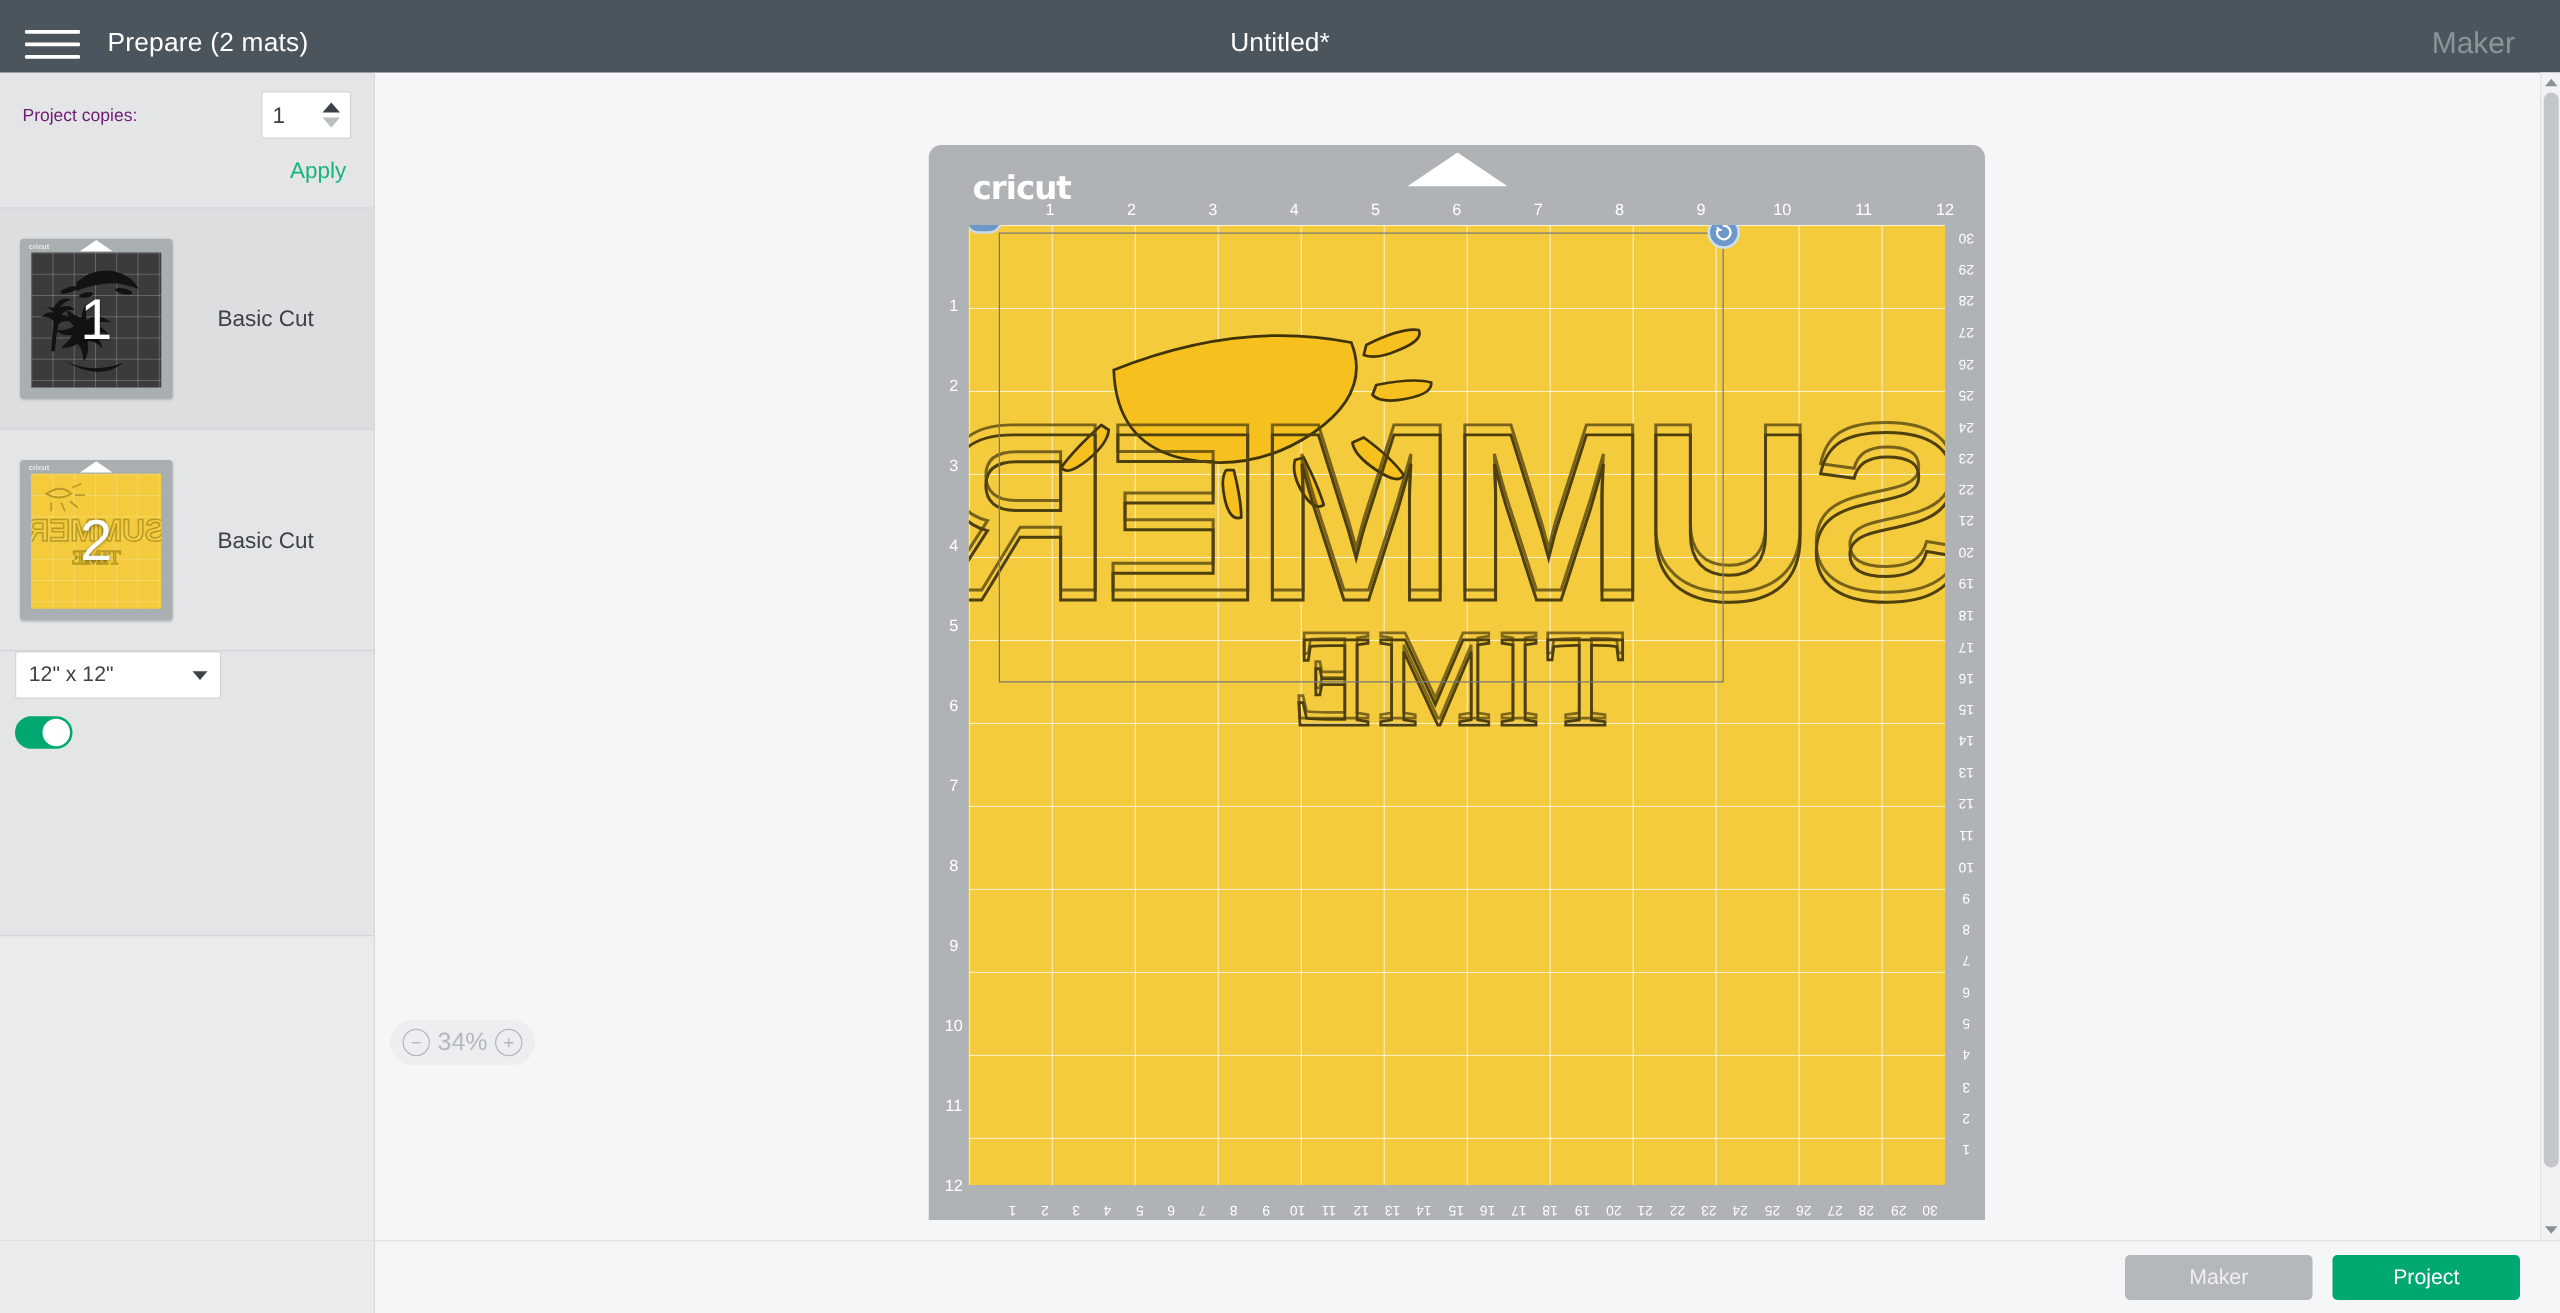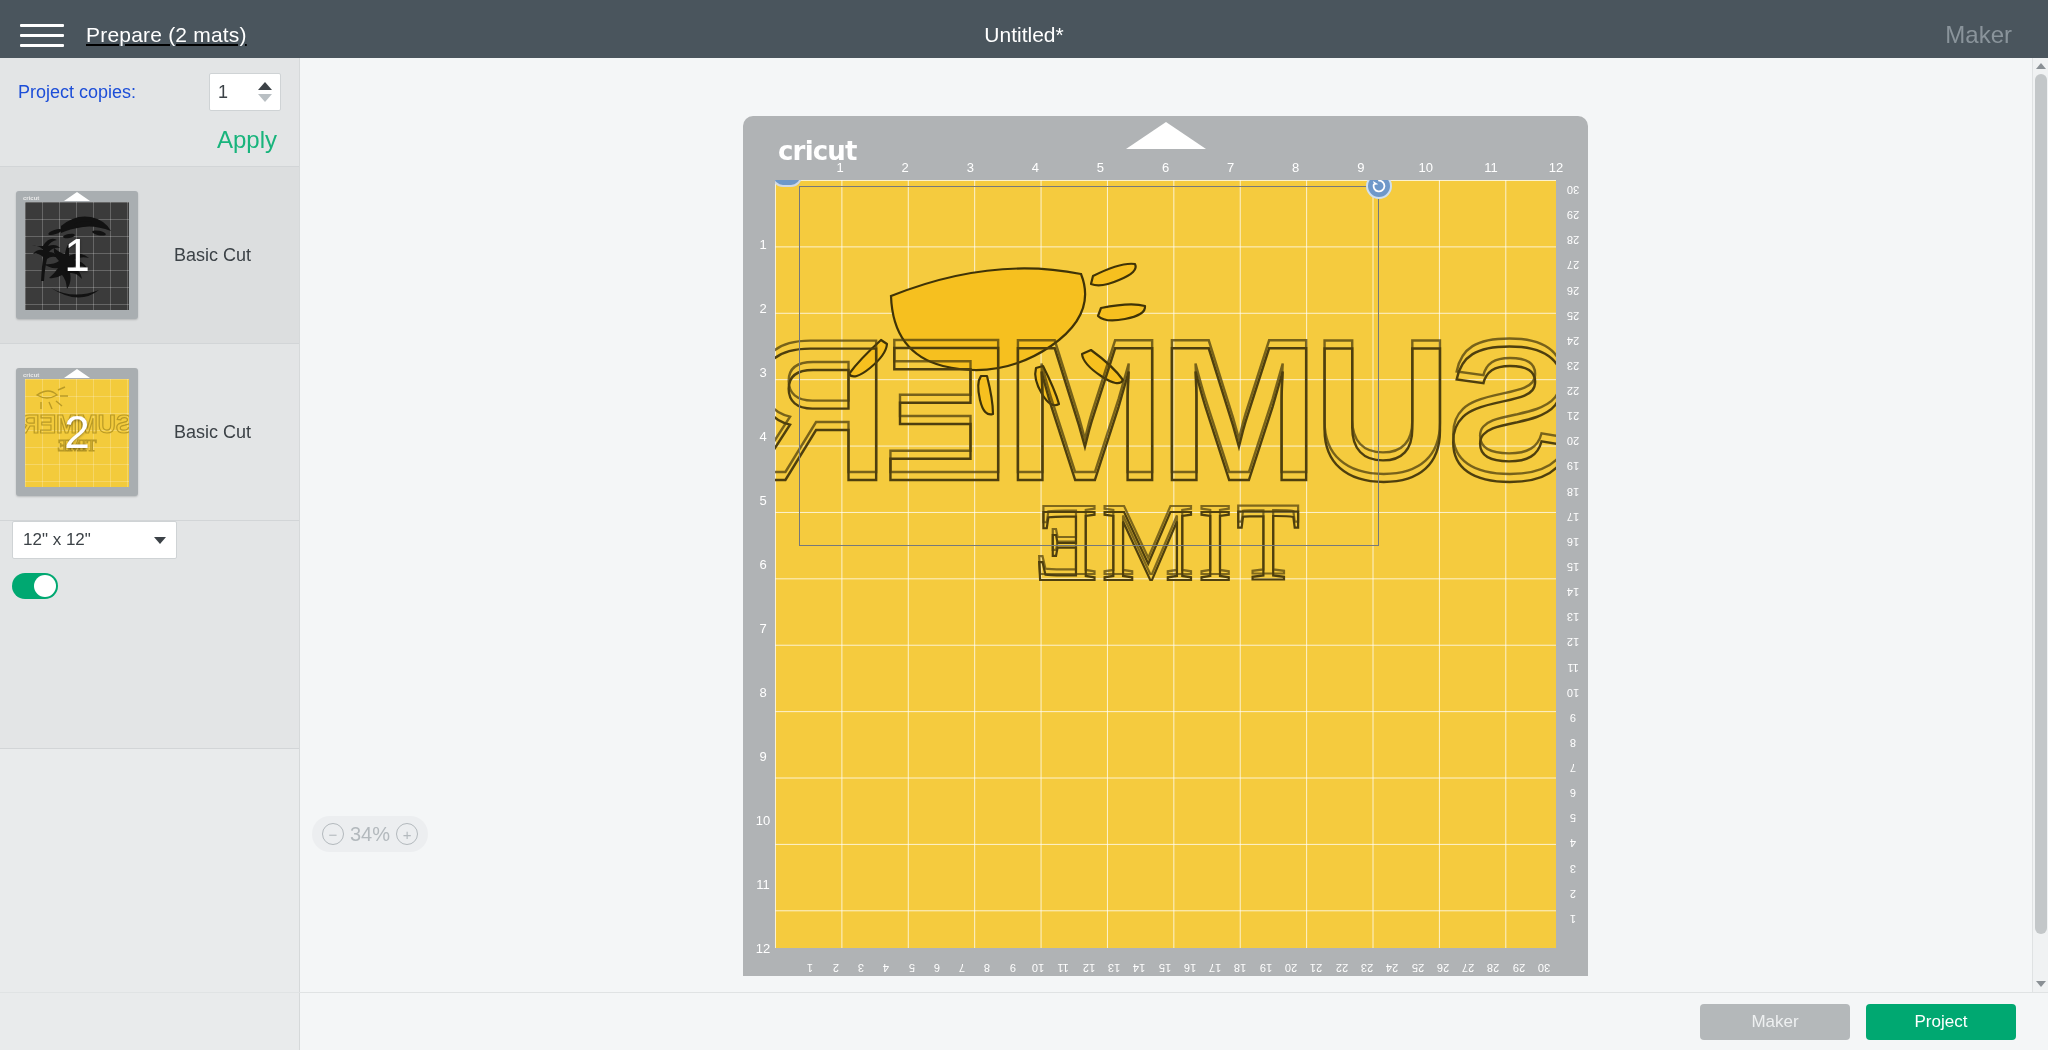--- a/index.html
+++ b/index.html
@@ -5,21 +5,21 @@
   * { box-sizing: border-box; margin: 0; padding: 0; }
   html, body {
     width: 2048px; height: 1050px;
     font-family: "Liberation Sans", sans-serif;
     background: #f4f6f7; overflow: hidden;
   }
 
   
   .topbar {
     position: absolute; top: 0; left: 0; width: 2048px; height: 70px;
-    background: #4a555d; display: flex; align-items: center; text-decoration: underline;
+    background: #4a555d; display: flex; align-items: center;
   }
   .hamburger {
     width: 44px; height: 30px; margin-left: 20px; margin-right: 22px;
     display: flex; flex-direction: column; justify-content: center; gap: 7px;
     cursor: pointer;
   }
   .hamburger span { display: block; height: 3px; background: #ffffff; border-radius: 1px; }
   .topbar-title { color: #ffffff; font-size: 21px; letter-spacing: .2px; }
   .doc-title {
     position: absolute; left: 0; right: 0; text-align: center;
@@ -30,36 +30,36 @@
   }
 
   
   .sidebar {
     position: absolute; top: 58px; left: 0; width: 300px; height: 934px;
     background: #e3e5e6; border-right: 1px solid #d6d9da;
   }
   .copies-row {
     height: 68px; display: flex; align-items: center; padding: 0 18px;
   }
-  .copies-label { font-size: 18px; color: #1d4ed8; }
+  .copies-label { font-size: 14px; color: #701a75; }
   .stepper {
     margin-left: auto; width: 72px; height: 38px; background: #ffffff;
     border: 1px solid #cfd3d5; border-radius: 2px;
     display: flex; align-items: center; padding: 0 8px; position: relative;
   }
   .stepper-value { font-size: 18px; color: #3c4247; }
   .stepper-arrows {
     position: absolute; right: 8px; top: 0; height: 100%;
     display: flex; flex-direction: column; justify-content: center; gap: 4px;
   }
   .arr-up, .arr-dn { width: 0; height: 0; border-left: 7px solid transparent; border-right: 7px solid transparent; cursor: pointer; }
   .arr-up { border-bottom: 8px solid #3c4247; }
   .arr-dn { border-top: 8px solid #b9bfc3; }
   .apply-row { height: 40px; display: flex; justify-content: flex-end; padding-right: 22px; }
-  .apply-link { color: #18b47c; font-size: 24px; cursor: pointer; }
+  .apply-link { color: #18b47c; font-size: 18px; cursor: pointer; }
   .sb-divider { height: 1px; background: #d2d5d7; }
 
   .mat-item {
     height: 177px; display: flex; align-items: center; padding-left: 16px;
     border-bottom: 1px solid #d2d5d7; position: relative;
   }
   .mat-item.selected { background: #dcdedf; }
   .mat-thumb {
     width: 122px; height: 128px; background: #a9aeb1; border-radius: 3px;
     position: relative; padding: 11px 9px 9px 9px; box-shadow: 0 1px 2px rgba(0,0,0,.18);

